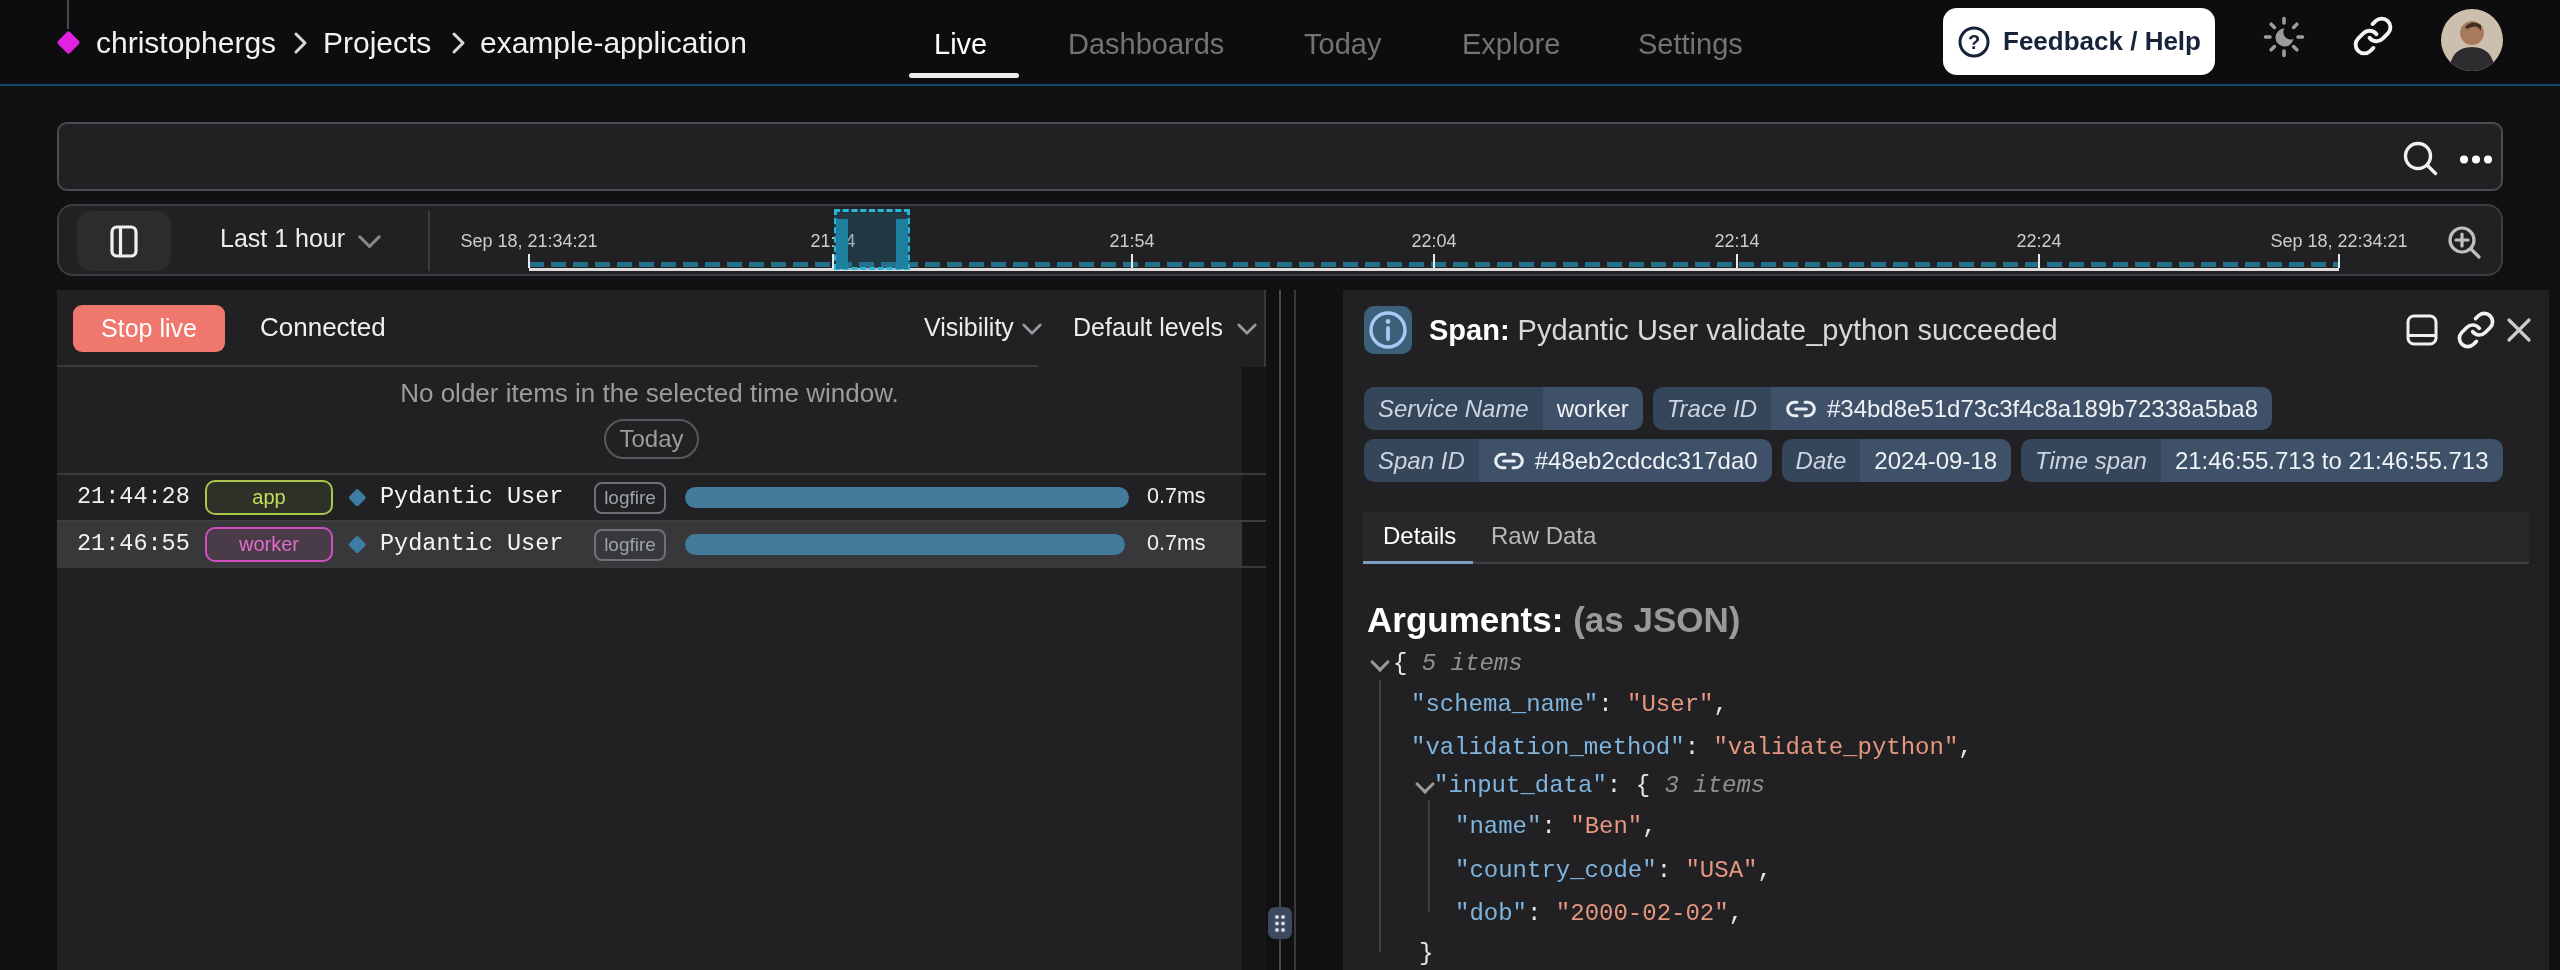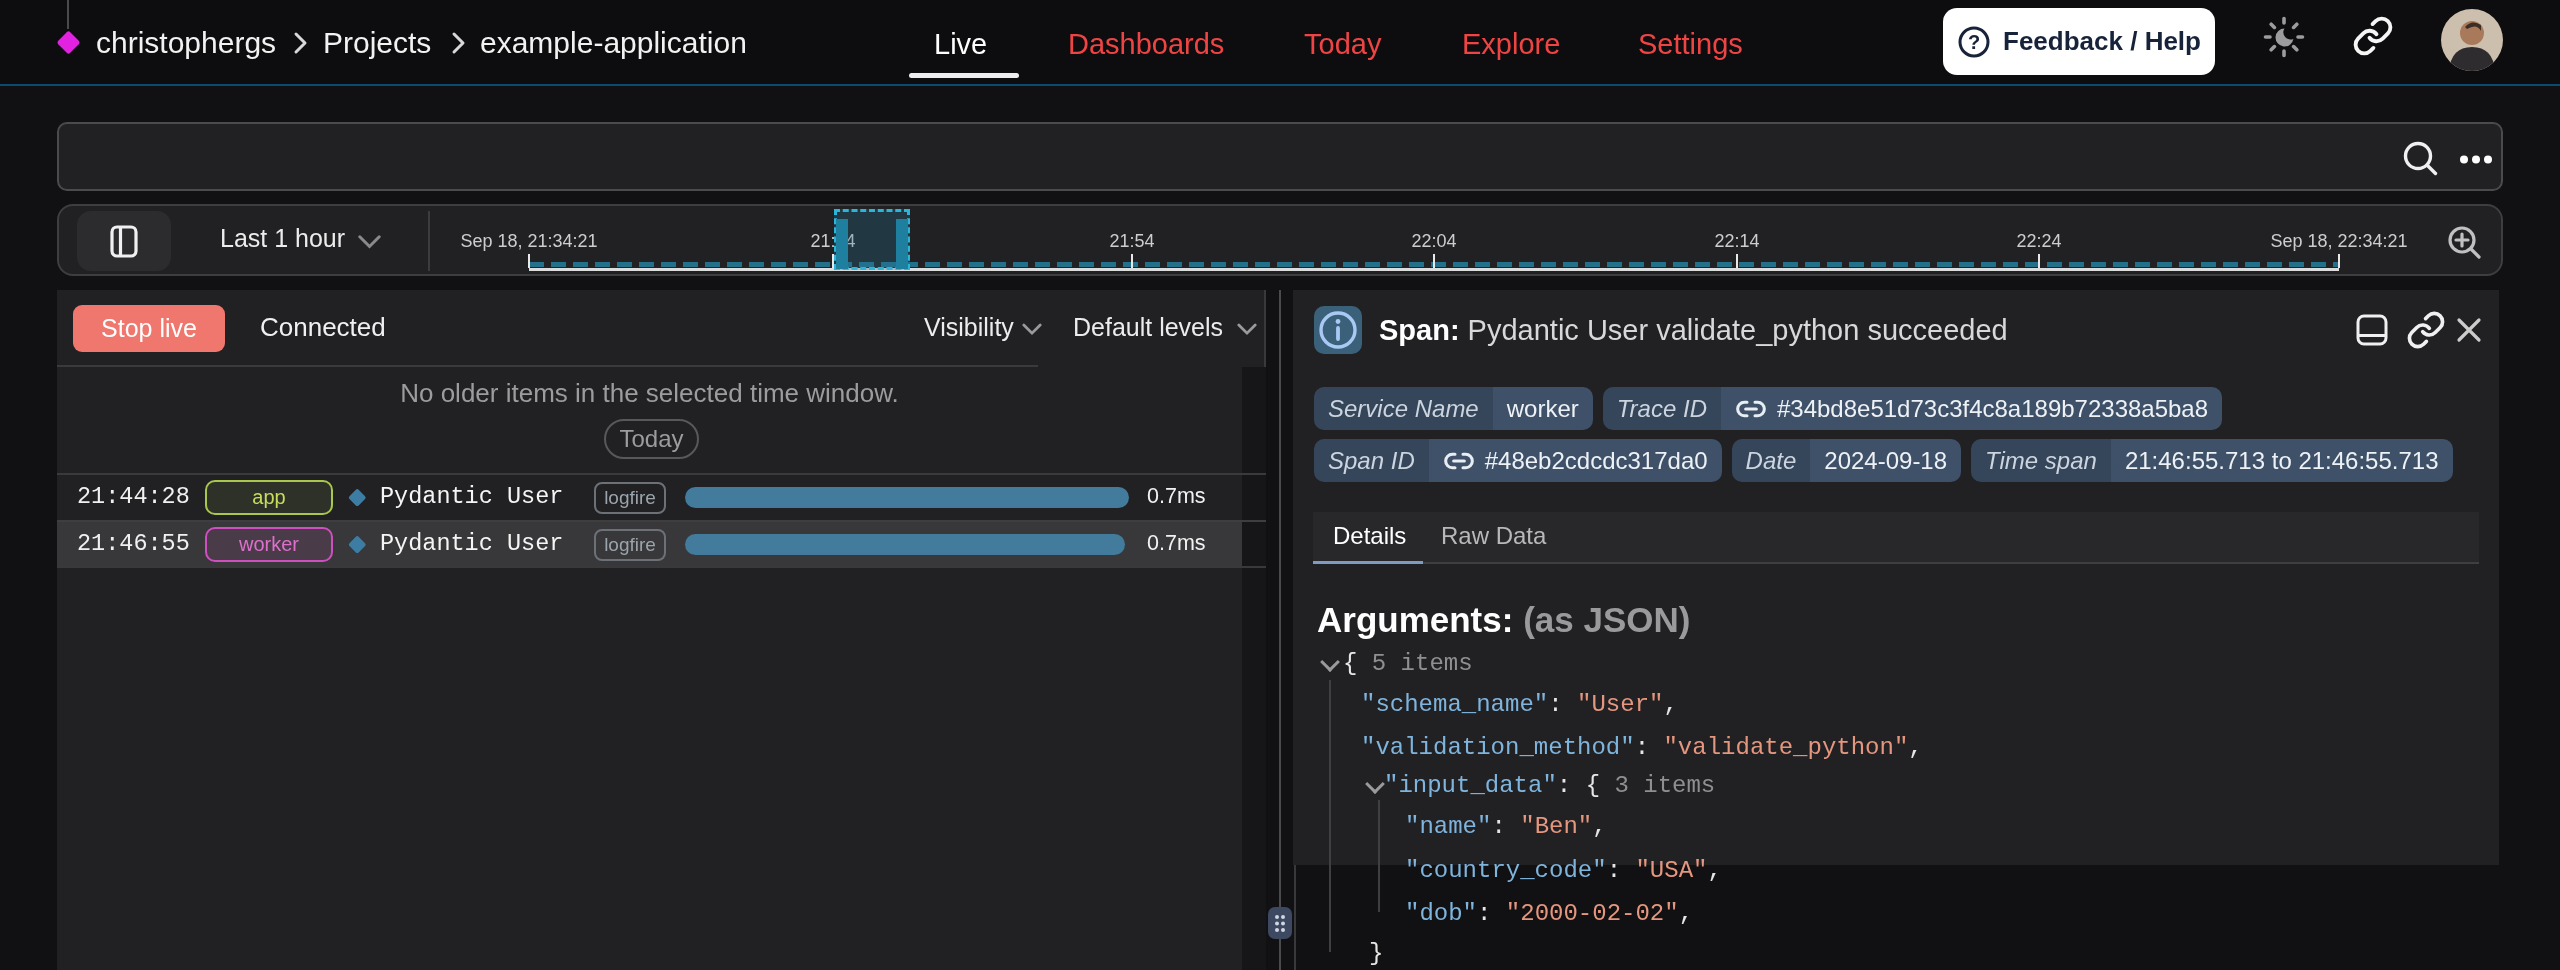--- a/index.html
+++ b/index.html
@@ -3,21 +3,21 @@
 *{margin:0;padding:0;box-sizing:border-box}
 html,body{width:2560px;height:970px;background:#111113;overflow:hidden}
 body{font-family:"Liberation Sans",sans-serif;position:relative}
 .mono{font-family:"Liberation Mono",monospace}
 .abs{position:absolute}
 
 #hdr{position:absolute;left:0;top:0;width:2560px;height:86px;background:#0d0d0f;border-bottom:2px solid #0c4a6e}
 #hdr .vline{position:absolute;left:67px;top:0;width:2px;height:29px;background:#4a4a4e}
 #diamond{position:absolute;left:59.6px;top:33.7px;width:17px;height:17px;background:#e321e0;transform:rotate(45deg);border-radius:2.5px}
 .crumb{position:absolute;top:26px;font-size:30px;color:#f2f2f2;white-space:nowrap}
-.navlink{position:absolute;top:28px;font-size:29px;color:#ef4444;white-space:nowrap}
+.navlink{position:absolute;top:28px;font-size:29px;color:#737373;white-space:nowrap}
 #liveu{position:absolute;left:909px;top:73px;width:110px;height:5px;background:#ededef;border-radius:3px}
 #fbbtn{position:absolute;left:1943px;top:8px;width:272px;height:67px;background:#ffffff;border-radius:14px;color:#172339;font-size:26px;font-weight:700;display:flex;align-items:center;justify-content:center;gap:12px}
 #avatar{position:absolute;left:2441px;top:9px;width:62px;height:62px;border-radius:50%;overflow:hidden}
 
 #qbar{position:absolute;left:57px;top:122px;width:2446px;height:69px;background:#212124;border:2px solid #4b4b4f;border-radius:10px}
 #qtext{position:absolute;left:14px;top:16px;font-size:28px;letter-spacing:0;color:#e8e8e8;white-space:pre}
 .pk{color:#e765b5}.st{color:#d9e64f}
 
 #tbar{position:absolute;left:57px;top:204px;width:2446px;height:72px;background:#212124;border:2px solid #3e3e42;border-radius:16px}
 #sbtn{position:absolute;left:18px;top:5px;width:94px;height:60px;background:#2c2c2f;border-radius:14px}
@@ -44,36 +44,36 @@
 .svcpill{position:absolute;left:148px;top:5px;width:128px;height:35px;border-radius:10px;font-size:20px;display:flex;align-items:center;justify-content:center}
 .dmd{position:absolute;left:294px;top:16px;width:12.5px;height:12.5px;background:#3d7da3;transform:rotate(45deg);border-radius:2px}
 .lrow .nm{position:absolute;left:323px;top:8px;font-size:23.5px;color:#f5f5f5}
 .lfpill{position:absolute;left:537px;top:7px;width:72px;height:32px;border:2px solid #6b7176;border-radius:8px;color:#9aa4ab;font-size:19px;display:flex;align-items:center;justify-content:center}
 .bar{position:absolute;left:628px;top:12px;height:21px;border-radius:11px;background:#427b9b}
 .lrow .ms{position:absolute;left:1090px;top:9px;font-size:21.5px;color:#f2f2f2}
 
 #split{position:absolute;left:1278.5px;top:290px;width:2.5px;height:680px;background:#4a4a4c}
 #grip{position:absolute;left:1268px;top:907px;width:24px;height:32px;background:#3d4960;border-radius:7px}
 
-#rp{position:absolute;left:1293px;top:290px;width:1206px;height:575px;background:#212124}
+#rp{position:absolute;left:1343px;top:290px;width:1206px;height:680px;background:#212124}
 #infoic{position:absolute;left:21px;top:16px;width:48px;height:48px;background:#3b617a;border-radius:10px}
 #sptitle{position:absolute;left:86px;top:24px;font-size:29px;color:#d8d8d8;white-space:nowrap}
 #sptitle b{color:#ffffff}
 .pillrow{position:absolute;left:21px;height:43px;display:flex;gap:10px}
 .tag{display:flex;height:43px;border-radius:10px;overflow:hidden;font-size:24px;white-space:nowrap}
 .tag .lab{background:#35465a;color:#ccd4df;font-style:italic;display:flex;align-items:center;padding:0 14px}
 .tag .val{background:#3e5168;color:#eef1f5;display:flex;align-items:center;gap:10px;padding:0 14px}
 #tabs{position:absolute;left:20px;top:222px;width:1166px;height:52px;background:#28282a}
 #tabs .tb{position:absolute;top:10px;font-size:24px}
 #tabu{position:absolute;left:0;top:49px;width:110px;height:3px;background:#7e9cc0}
 #tabb{position:absolute;left:110px;top:50px;width:1056px;height:2px;background:#3f3f42}
 #argh{position:absolute;left:24px;top:310px;font-size:35px;font-weight:700;color:#fff;white-space:nowrap}
 #argh span{color:#9a9a9c}
 .jline{position:absolute;font-size:24px;white-space:pre;color:#e6e6e6}
-.jk{color:#7fb4dd}.jv{color:#e5967e}.ji{color:#8f8f91;}
+.jk{color:#7fb4dd}.jv{color:#e5967e}.ji{color:#8f8f91;font-style:italic}
 .jchev{position:absolute;width:14px;height:14px;border-left:3px solid #9a9a9c;border-bottom:3px solid #9a9a9c;transform:rotate(-45deg)}
 .guide{position:absolute;width:2px;background:#3f3f43}
 </style></head><body>
 <div id="hdr">
   <div class="vline"></div>
     <div id="diamond"></div>
   <div class="crumb" style="left:96px">christophergs</div>
   <svg class="abs" style="left:293px;top:31px" width="15" height="24" viewBox="0 0 15 24" fill="none" stroke="#d8d8da" stroke-width="3" stroke-linecap="round" stroke-linejoin="round">
       <path d="M3 3l9 9-9 9"></path>
     </svg>

